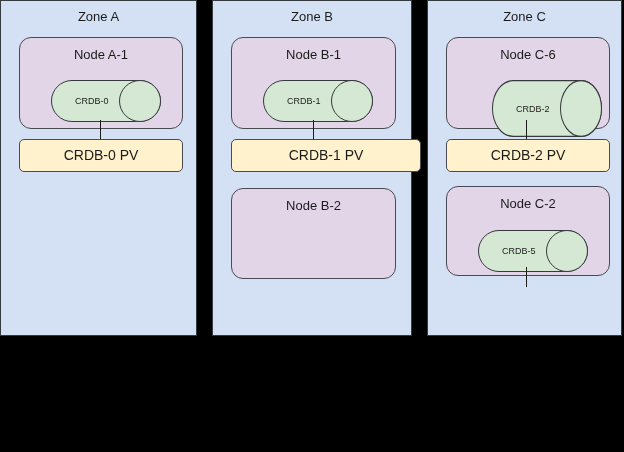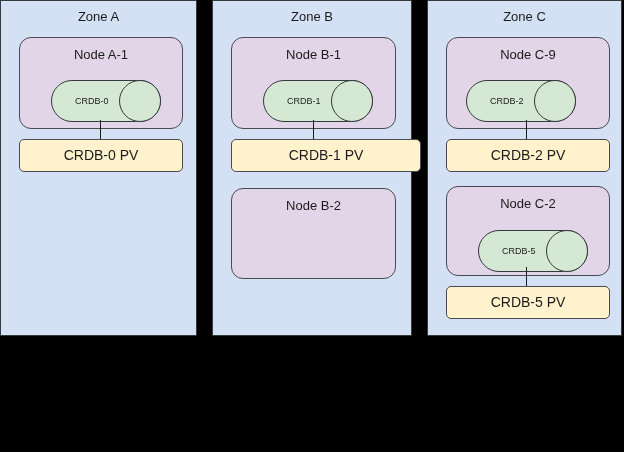--- a/index.html
+++ b/index.html
@@ -149,23 +149,23 @@
 
     <div class="node" style="left:18px; top:187px; width:165px; height:91px;">
       <div class="node-label">Node B-2</div>
     </div>
   </div>
 
   <div class="zone" style="left:427px; top:0px; width:195px; height:336px;">
     <div class="zone-label">Zone C</div>
 
     <div class="node" style="left:18px; top:36px; width:164px; height:92px;">
-      <div class="node-label">Node C-9</div>
+      <div class="node-label">Node C-6</div>
 
-      <div class="cyl" style="left:19px; top:42px; width:110px; height:42px;">
+      <div class="cyl" style="left:45px; top:42px; width:110px; height:57px;">
         <svg viewBox="0 0 110 42" preserveAspectRatio="none">
           <path d="M 21 0.5 L 89 0.5 A 20.5 20.5 0 0 1 89 41.5 L 21 41.5 A 20.5 20.5 0 0 1 21 0.5 Z" fill="#d5e8d4" stroke="#36393d" stroke-width="1"></path>
           <ellipse cx="89" cy="21" rx="20.5" ry="20.5" fill="#d5e8d4" stroke="#36393d" stroke-width="1"></ellipse>
         </svg>
         <div class="cyl-label">CRDB-2</div>
       </div>
     </div>
 
     <div class="connector" style="left:98px; top:119px; height:20px;"></div>
 
@@ -180,18 +180,15 @@
         <svg viewBox="0 0 110 42" preserveAspectRatio="none">
           <path d="M 21 0.5 L 89 0.5 A 20.5 20.5 0 0 1 89 41.5 L 21 41.5 A 20.5 20.5 0 0 1 21 0.5 Z" fill="#d5e8d4" stroke="#36393d" stroke-width="1"></path>
           <ellipse cx="89" cy="21" rx="20.5" ry="20.5" fill="#d5e8d4" stroke="#36393d" stroke-width="1"></ellipse>
         </svg>
         <div class="cyl-label">CRDB-5</div>
       </div>
     </div>
 
     <div class="connector" style="left:98px; top:266px; height:20px;"></div>
 
-    <div class="pv" style="left:18px; top:285px; width:164px; height:33px;">
-      <span class="pv-label">CRDB-5 PV</span>
-    </div>
   </div>
 
 </div>
 
 </body></html>

